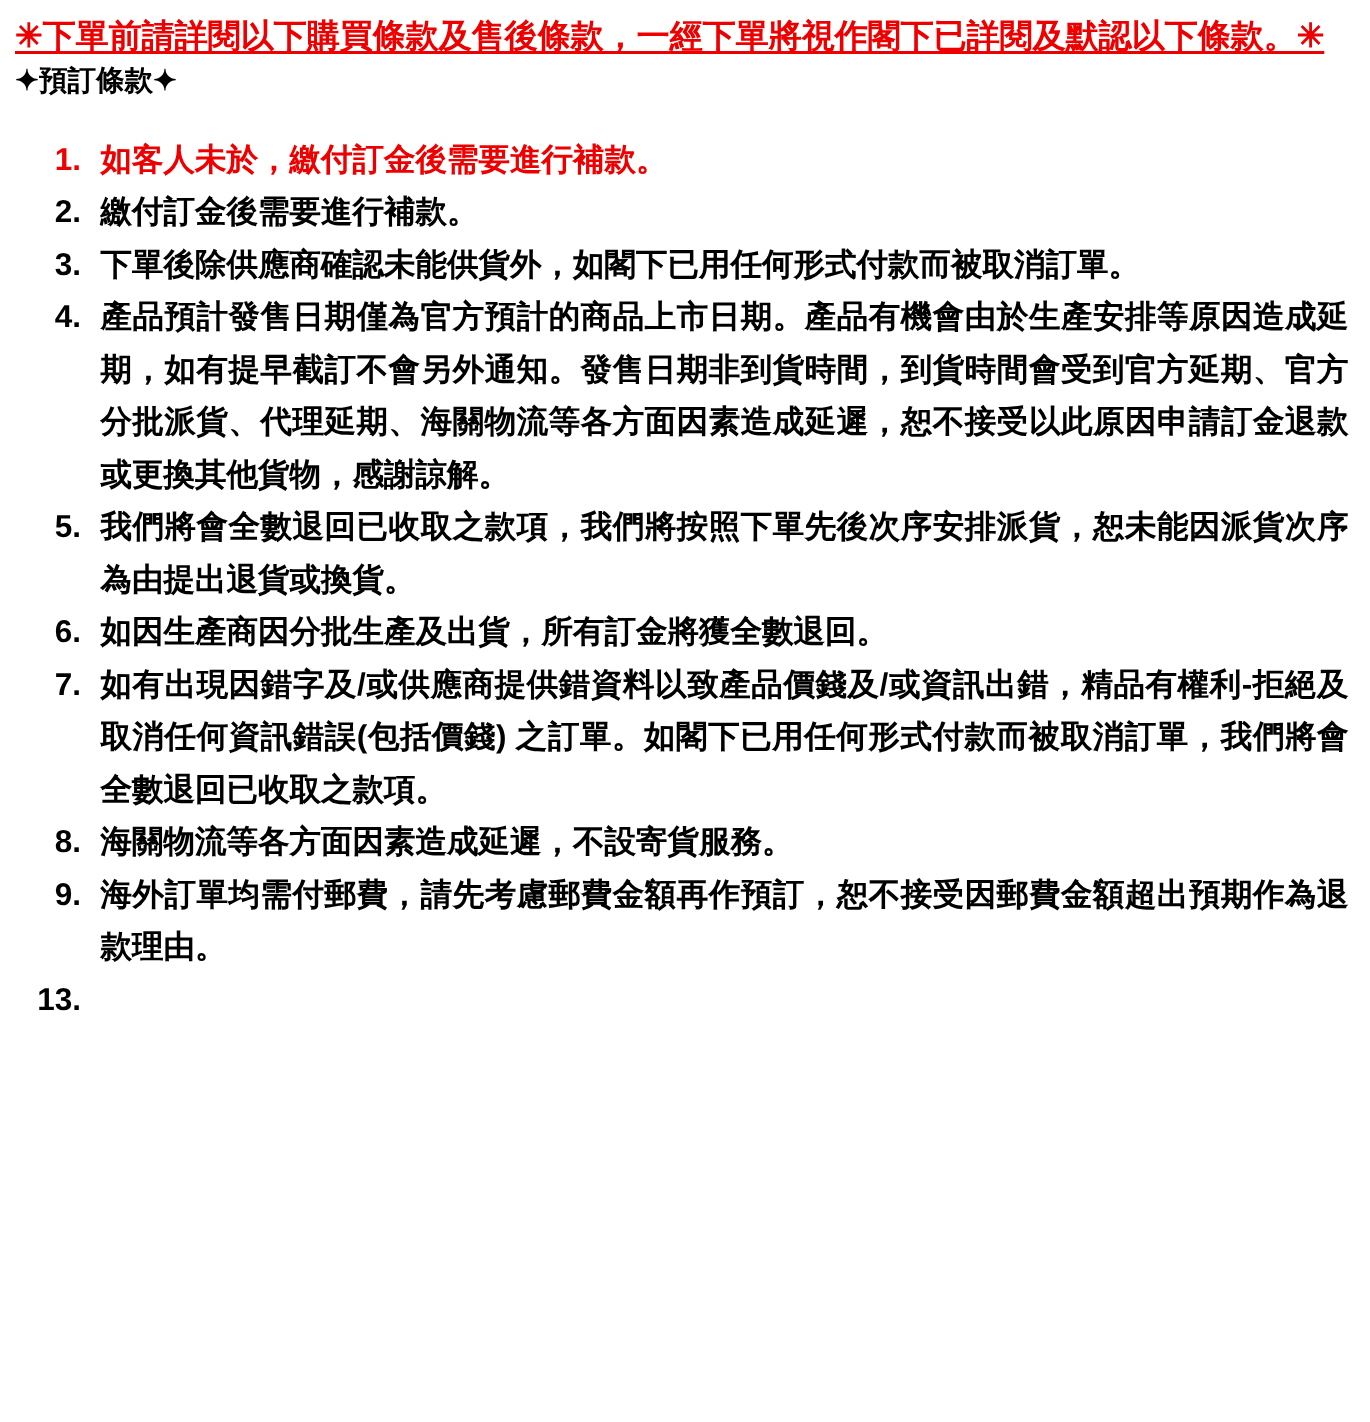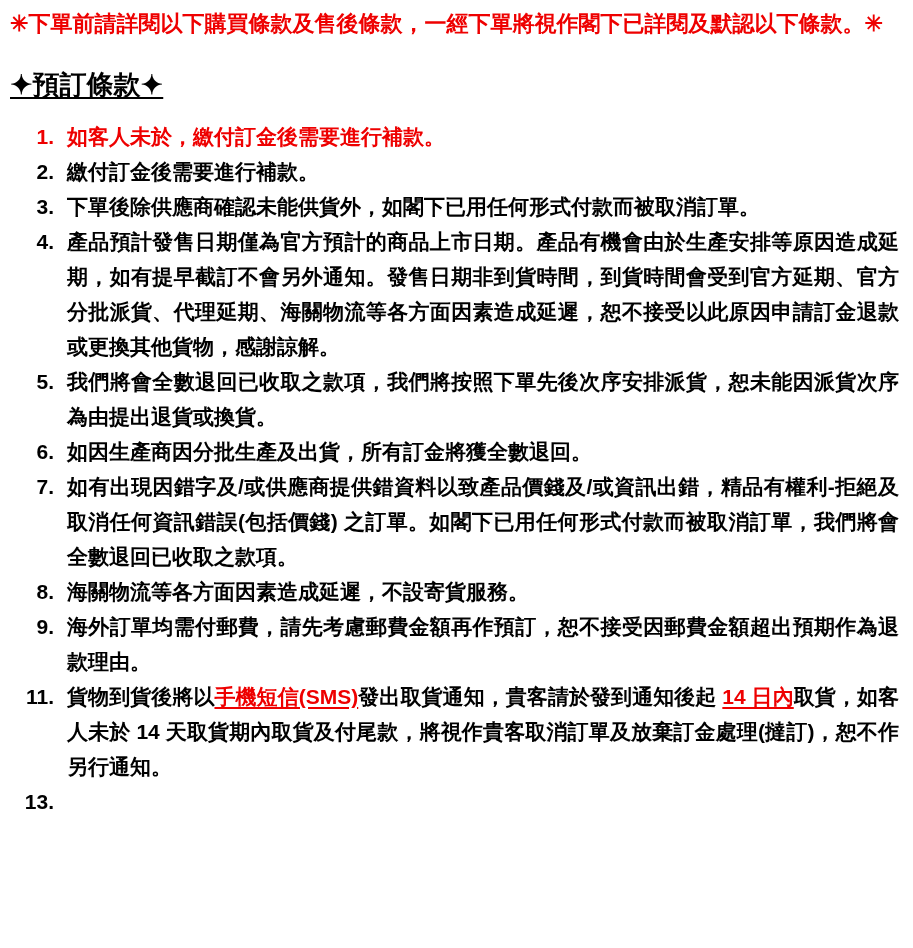--- a/index.html
+++ b/index.html
@@ -16,30 +16,30 @@
     -webkit-font-smoothing:antialiased;
   }
   .page{
     padding:10px 14px 14px 10px;
     box-sizing:border-box;
   }
   .notice-title{
     color:var(--red);
     font-size:22px;
     line-height:27px;
+    text-decoration:underline;
     text-underline-offset:3px;
     margin:0;
   }
   .section-heading{
     display:inline-block;
-    font-size:27px;
+    font-size:19px;
     line-height:26px;
-    text-decoration:underline;
     text-underline-offset:3px;
-    margin:35px 0 0 0;
+    margin:5px 0 0 0;
   }
   .terms{
     margin:21px 0 0 0;
     padding:0;
     list-style:none;
     font-size:21px;
   }
   .term{
     display:flex;
     line-height:35px;
@@ -104,22 +104,18 @@
       </li>
       <li class="term">
         <span class="num">8.</span>
         <span class="txt"><span class="seg-normal">海關物流等各方面因素造成延遲，不設寄貨服務。</span></span>
       </li>
       <li class="term">
         <span class="num">9.</span>
         <span class="txt"><span class="seg-normal">海外訂單均需付郵費，請先考慮郵費金額再作預訂，恕不接受因郵費金額超出預期作為退款理由。</span></span>
       </li>
       <li class="term">
-        <span class="num">11.</span>
-        <span class="txt"><span class="seg-normal">貨物到貨後將以</span><span class="seg-red-underline">手機短信(SMS)</span><span class="seg-normal">發出取貨通知，貴客請於發到通知後起 </span><span class="seg-red-underline">14 日內</span><span class="seg-normal">取貨，如客人未於 14 天取貨期內取貨及付尾款，將視作貴客取消訂單及放棄訂金處理(撻訂)，恕不作另行通知。</span></span>
-      </li>
-      <li class="term">
         <span class="num">13.</span>
         <span class="txt"></span>
       </li>
     </ol>
 
 </div>
 
 </body></html>

